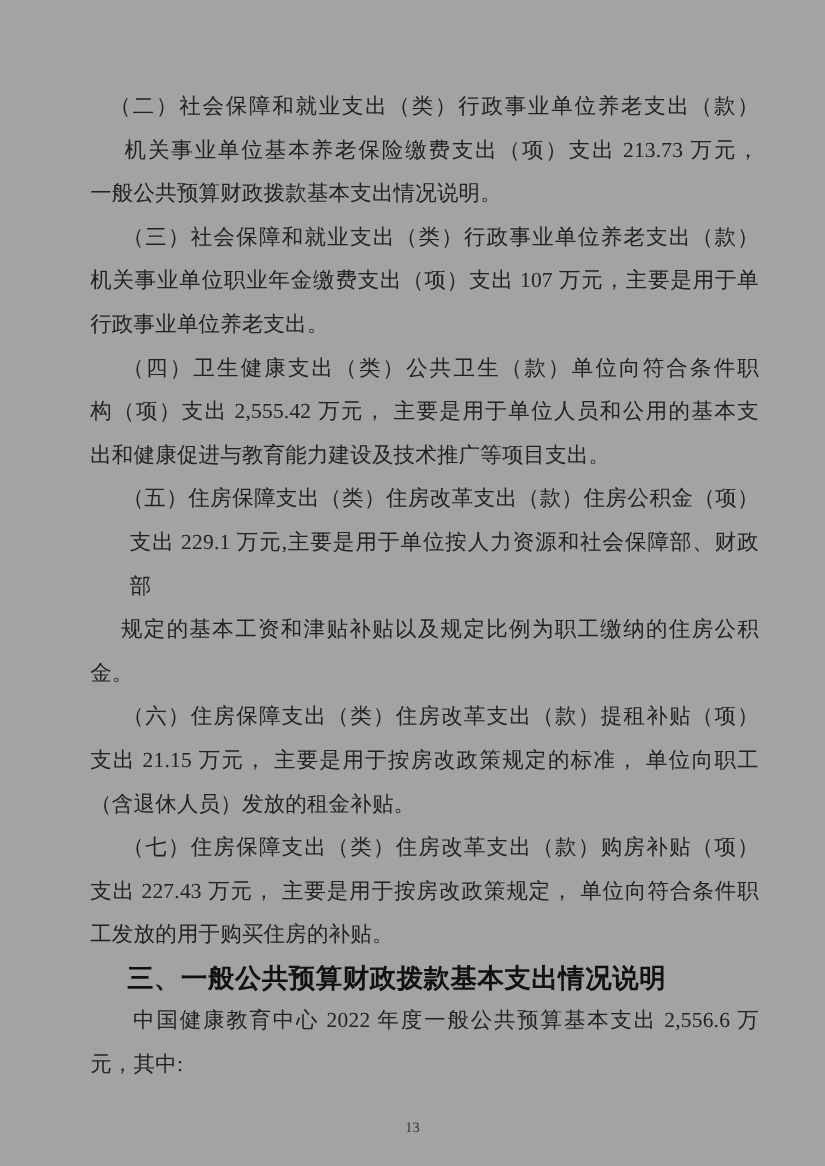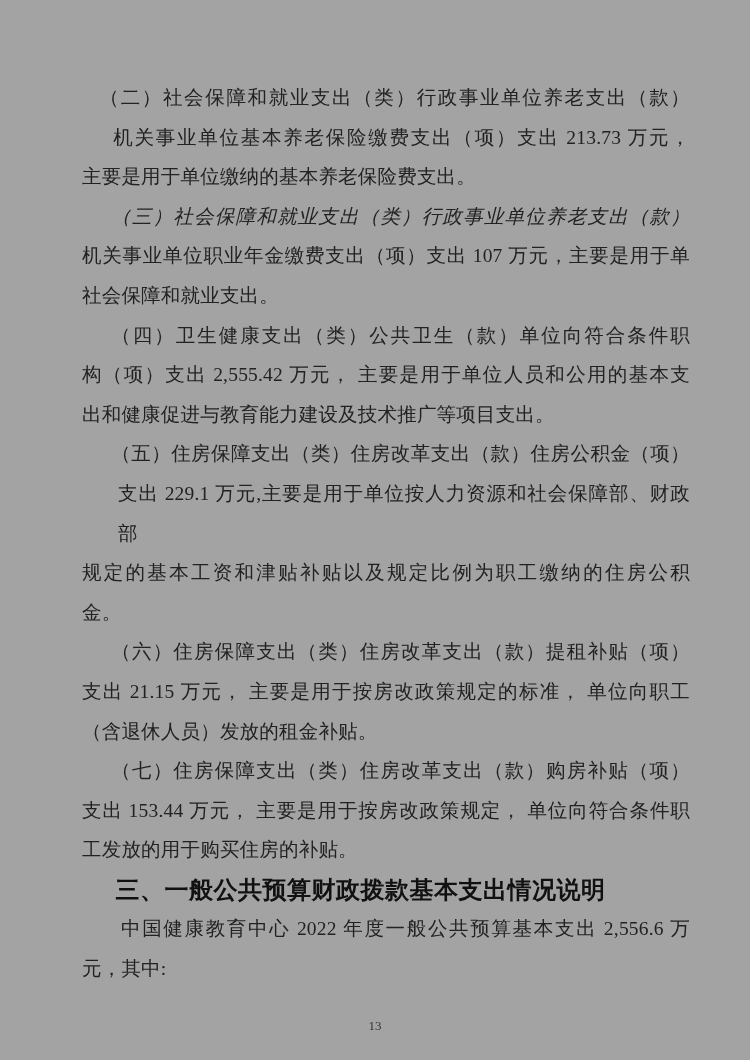--- a/index.html
+++ b/index.html
@@ -57,46 +57,46 @@
   }
 </style>
 </head>
 <body>
 
 <div class="page">
   <div class="body-block">
       <div class="para body">
         <div class="line fill" style="padding-left: 0.9em;">（二）社会保障和就业支出（类）行政事业单位养老支出（款）</div>
         <div class="line fill" style="padding-left: 1.6em;">机关事业单位基本养老保险缴费支出（项）支出 213.73 万元，</div>
-        <div class="line" style="padding-left: 0em;">主要是用于单位缴纳的基本养老保险费支出。</div>
+        <div class="line" style="padding-left: 0em;">一般公共预算财政拨款基本支出情况说明。</div>
       </div>
       <div class="para body">
-        <div class="line fill" style="padding-left: 1.5em; font-style: italic;">（三）社会保障和就业支出（类）行政事业单位养老支出（款）</div>
+        <div class="line fill" style="padding-left: 1.5em;">（三）社会保障和就业支出（类）行政事业单位养老支出（款）</div>
         <div class="line fill" style="padding-left: 0em;">机关事业单位职业年金缴费支出（项）支出 107 万元，主要是用于单</div>
-        <div class="line" style="padding-left: 0em;">社会保障和就业支出。</div>
+        <div class="line" style="padding-left: 0em;">行政事业单位养老支出。</div>
       </div>
       <div class="para body">
         <div class="line fill" style="padding-left: 1.5em;">（四）卫生健康支出（类）公共卫生（款）单位向符合条件职</div>
         <div class="line fill" style="padding-left: 0em;">构（项）支出 2,555.42 万元， 主要是用于单位人员和公用的基本支</div>
         <div class="line" style="padding-left: 0em;">出和健康促进与教育能力建设及技术推广等项目支出。</div>
       </div>
       <div class="para body">
         <div class="line fill" style="padding-left: 1.5em;">（五）住房保障支出（类）住房改革支出（款）住房公积金（项）</div>
         <div class="line fill" style="padding-left: 0em; margin-left: 36px;">支出 229.1 万元,主要是用于单位按人力资源和社会保障部、财政 部</div>
-        <div class="line fill" style="padding-left: 0em;">规定的基本工资和津贴补贴以及规定比例为职工缴纳的住房公积</div>
+        <div class="line fill" style="padding-left: 0em; margin-left: 28px;">规定的基本工资和津贴补贴以及规定比例为职工缴纳的住房公积</div>
         <div class="line" style="padding-left: 0em;">金。</div>
       </div>
       <div class="para body">
         <div class="line fill" style="padding-left: 1.5em;">（六）住房保障支出（类）住房改革支出（款）提租补贴（项）</div>
         <div class="line fill" style="padding-left: 0em;">支出 21.15 万元， 主要是用于按房改政策规定的标准， 单位向职工</div>
         <div class="line" style="padding-left: 0em;">（含退休人员）发放的租金补贴。</div>
       </div>
       <div class="para body">
         <div class="line fill" style="padding-left: 1.5em;">（七）住房保障支出（类）住房改革支出（款）购房补贴（项）</div>
-        <div class="line fill" style="padding-left: 0em;">支出 153.44 万元， 主要是用于按房改政策规定， 单位向符合条件职</div>
+        <div class="line fill" style="padding-left: 0em;">支出 227.43 万元， 主要是用于按房改政策规定， 单位向符合条件职</div>
         <div class="line" style="padding-left: 0em; font-family: Liberation Serif, serif;">工发放的用于购买住房的补贴。</div>
       </div>
       <div class="para heading">
         <div class="line" style="padding-left: 1.4em;">三、一般公共预算财政拨款基本支出情况说明</div>
       </div>
       <div class="para body">
         <div class="line fill" style="padding-left: 2em;">中国健康教育中心 2022 年度一般公共预算基本支出 2,556.6 万</div>
         <div class="line" style="padding-left: 0em;">元，其中:</div>
       </div>
     </div>

